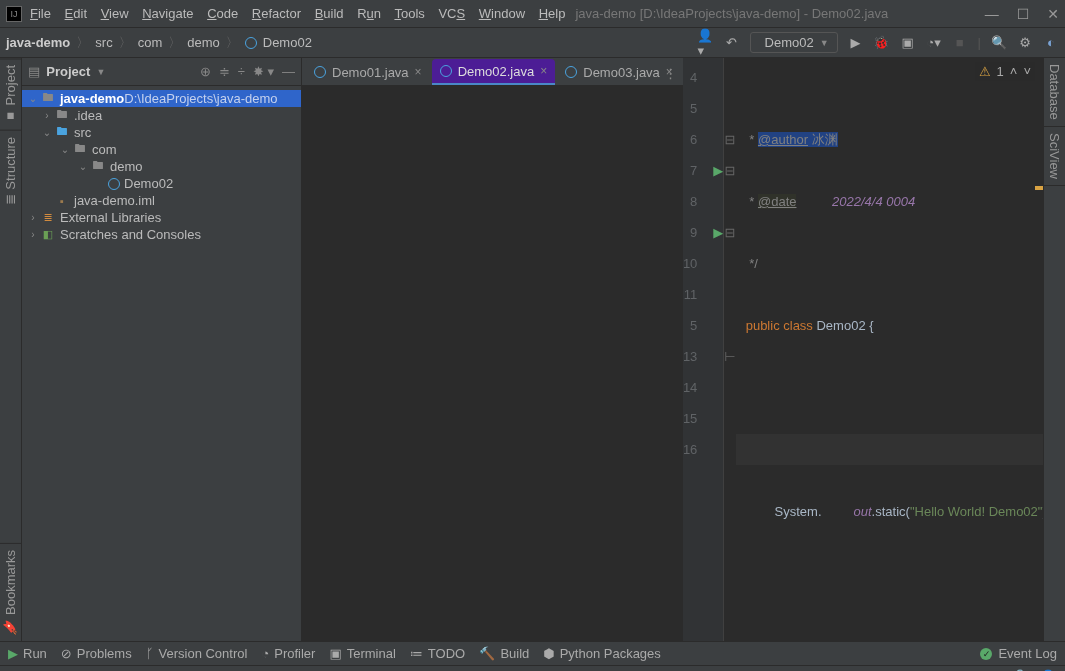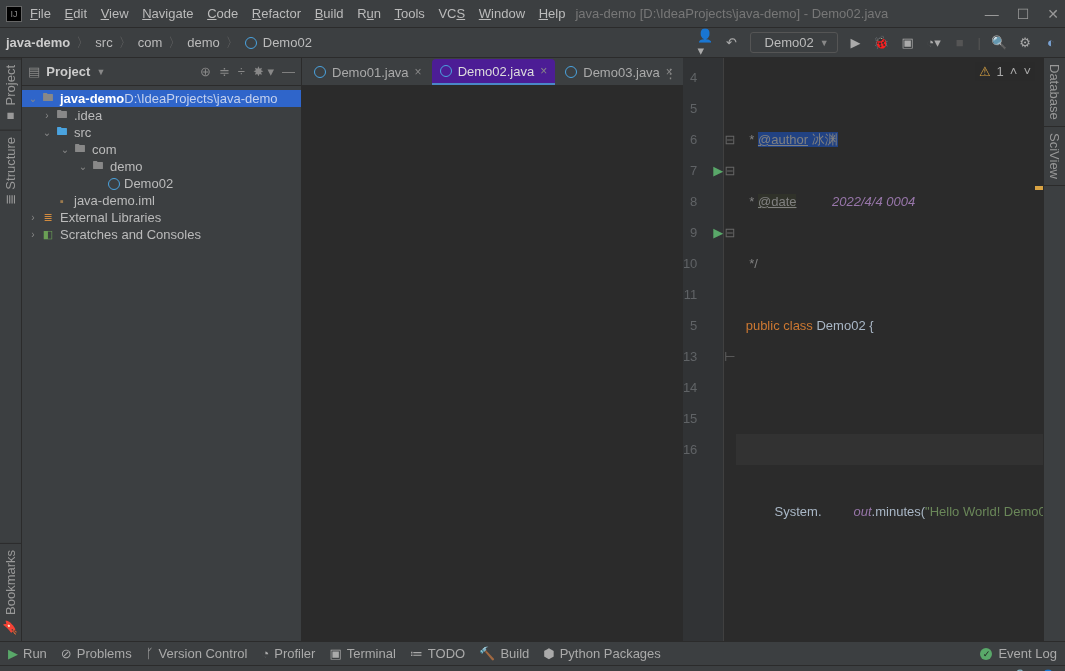--- a/index.html
+++ b/index.html
@@ -299,21 +299,21 @@
           <div>&nbsp;</div>
       </div>
       <div class="src">
         <div class="caretline"></div>
 <div><span class="cmt"> * </span><span class="ann hil">@author</span><span class="cmt hil"> 冰渊</span></div>
 <div><span class="cmt"> * </span><span class="ann">@date</span><span class="cmt it"> 2022/4/4 0004</span></div>
 <div><span class="cmt"> */</span></div>
 <div><span class="kw">public class </span><span class="ty">Demo02</span> {</div>
 <div>&nbsp;</div>
 <div>    <span class="kw">public static void </span><span class="fn">main</span>(<span class="ty">String</span>[] args) {</div>
-<div><span>        System.</span><span class="it">out</span><span>.minutes(</span><span class="str">"Hello World! Demo02"</span><span>);</span></div>
+<div><span>        System.</span><span class="it">out</span><span>.static(</span><span class="str">"Hello World! Demo02"</span><span>);</span></div>
 
 
 
 
 
       </div>
       <div class="warnbox">
         <span class="wicon">⚠</span>
         <span>1</span>
         <span>˄</span>

